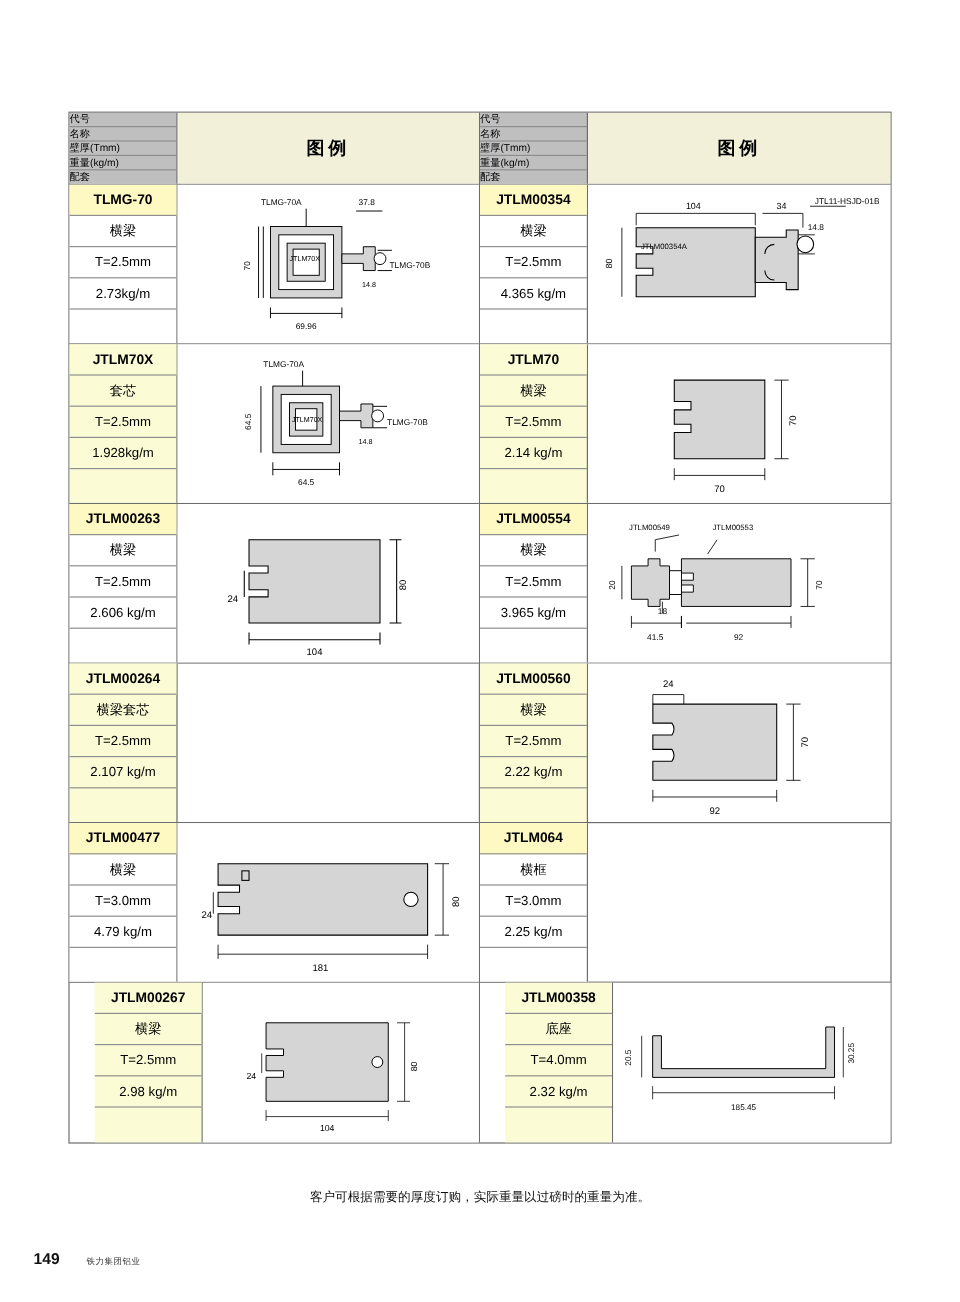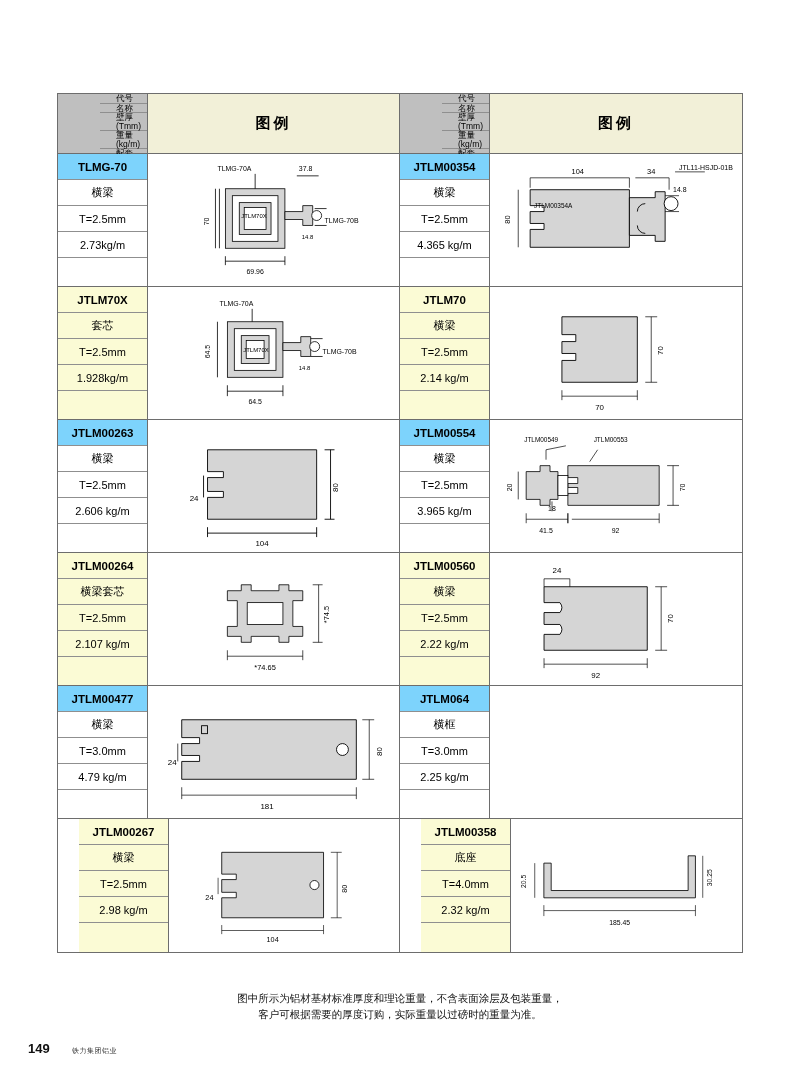--- a/index.html
+++ b/index.html
@@ -42,25 +42,24 @@
     background:#bfbfbf;
     box-sizing:border-box;
     border-right:1px solid #6d6d6d;
     display:flex;flex-direction:column;
   }
   .hdr-labels div{
     flex:1;
     font-size:8.5px;
     line-height:1;
     display:flex;align-items:center;
-    padding-left:16px;
+    padding-left:0;
     border-bottom:1px solid #8f8f8f;
     box-sizing:border-box;
     color:#000;
-    margin-left:42px;
   }
   .hdr-labels div:last-child{border-bottom:none;}
   .hdr-fig{
     flex:1;
     background:#f2f0d8;
     display:flex;align-items:center;justify-content:center;
     font-size:15px;
     font-weight:bold;
     letter-spacing:3px;
     color:#000;
@@ -80,21 +79,21 @@
     background:#fbfbf0;
   }
   .cells .c{
     height:26px;
     border-bottom:1px solid #8f8f8f;
     box-sizing:border-box;
     display:flex;align-items:center;justify-content:center;
     font-size:11px;
     color:#000;
   }
-  .cells .c.code{font-weight:bold;font-size:11.5px;background:#7dd3fc;}
+  .cells .c.code{font-weight:bold;font-size:11.5px;background:#fef9c3;}
   .cells .c.code.hl{background:#fbfbd5;}
   .cells .c.name{font-size:11px;}
   .cells .c.rest{flex:1;border-bottom:none;}
   .cells .c:nth-child(4){border-bottom:1px solid #8f8f8f;}
   .fig{
     flex:1;
     position:relative;
     background:#ffffff;
   }
   .fig svg{position:absolute;left:0;top:0;width:100%;height:100%;}
@@ -251,40 +250,20 @@
       </div>
 
       <div class="row">
         <div class="cells yellow-cells">
           <div class="c code hl">JTLM00264</div>
           <div class="c name">横梁套芯</div>
           <div class="c">T=2.5mm</div>
           <div class="c">2.107 kg/m</div>
           <div class="c rest"></div>
         </div>
-        <div class="fig">
-          <svg viewBox="0 0 253 133" preserveAspectRatio="xMidYMid meet">
-            <g stroke="#000" fill="#d5d5d5" stroke-width="0.8">
-              <path d="M80 38 h14 v-6 h10 v6 h28 v-6 h10 v6 h14 v10 h-10 v26 h10 v10 h-14 v6 h-10 v-6 h-28 v6 h-10 v-6 h-14 v-10 h10 v-26 h-10 z"></path>
-              <rect x="100" y="50" width="36" height="22" fill="#ffffff"></rect>
-            </g>
-            <g stroke="#000" fill="none" stroke-width="0.7">
-              <line x1="166" y1="32" x2="176" y2="32"></line>
-              <line x1="166" y1="90" x2="176" y2="90"></line>
-              <line x1="172" y1="32" x2="172" y2="90"></line>
-              <line x1="80" y1="98" x2="80" y2="108"></line>
-              <line x1="156" y1="98" x2="156" y2="108"></line>
-              <line x1="80" y1="104" x2="156" y2="104"></line>
-            </g>
-            <g font-size="7.5" font-family="Liberation Sans, sans-serif" fill="#000">
-              <text x="182" y="62" transform="rotate(-90 182 62)" text-anchor="middle">*74.5</text>
-              <text x="118" y="118" text-anchor="middle">*74.65</text>
-            </g>
-          </svg>
-        </div>
       </div>
 
       <div class="row">
         <div class="cells white-cells">
           <div class="c code">JTLM00477</div>
           <div class="c name">横梁</div>
           <div class="c">T=3.0mm</div>
           <div class="c">4.79 kg/m</div>
           <div class="c rest"></div>
         </div>
@@ -543,21 +522,20 @@
             </g>
           </svg>
         </div>
       </div>
 
     </div>
 
   </div>
 
   <div class="footnote">
-    <div>图中所示为铝材基材标准厚度和理论重量，不含表面涂层及包装重量，</div>
     <div>客户可根据需要的厚度订购，实际重量以过磅时的重量为准。</div>
   </div>
 
   <div class="pagenum">149</div>
   <div class="pagelogo">铁力集团铝业</div>
   <div class="bar-bottom"></div>
 
 </div>
 
 </body></html>

